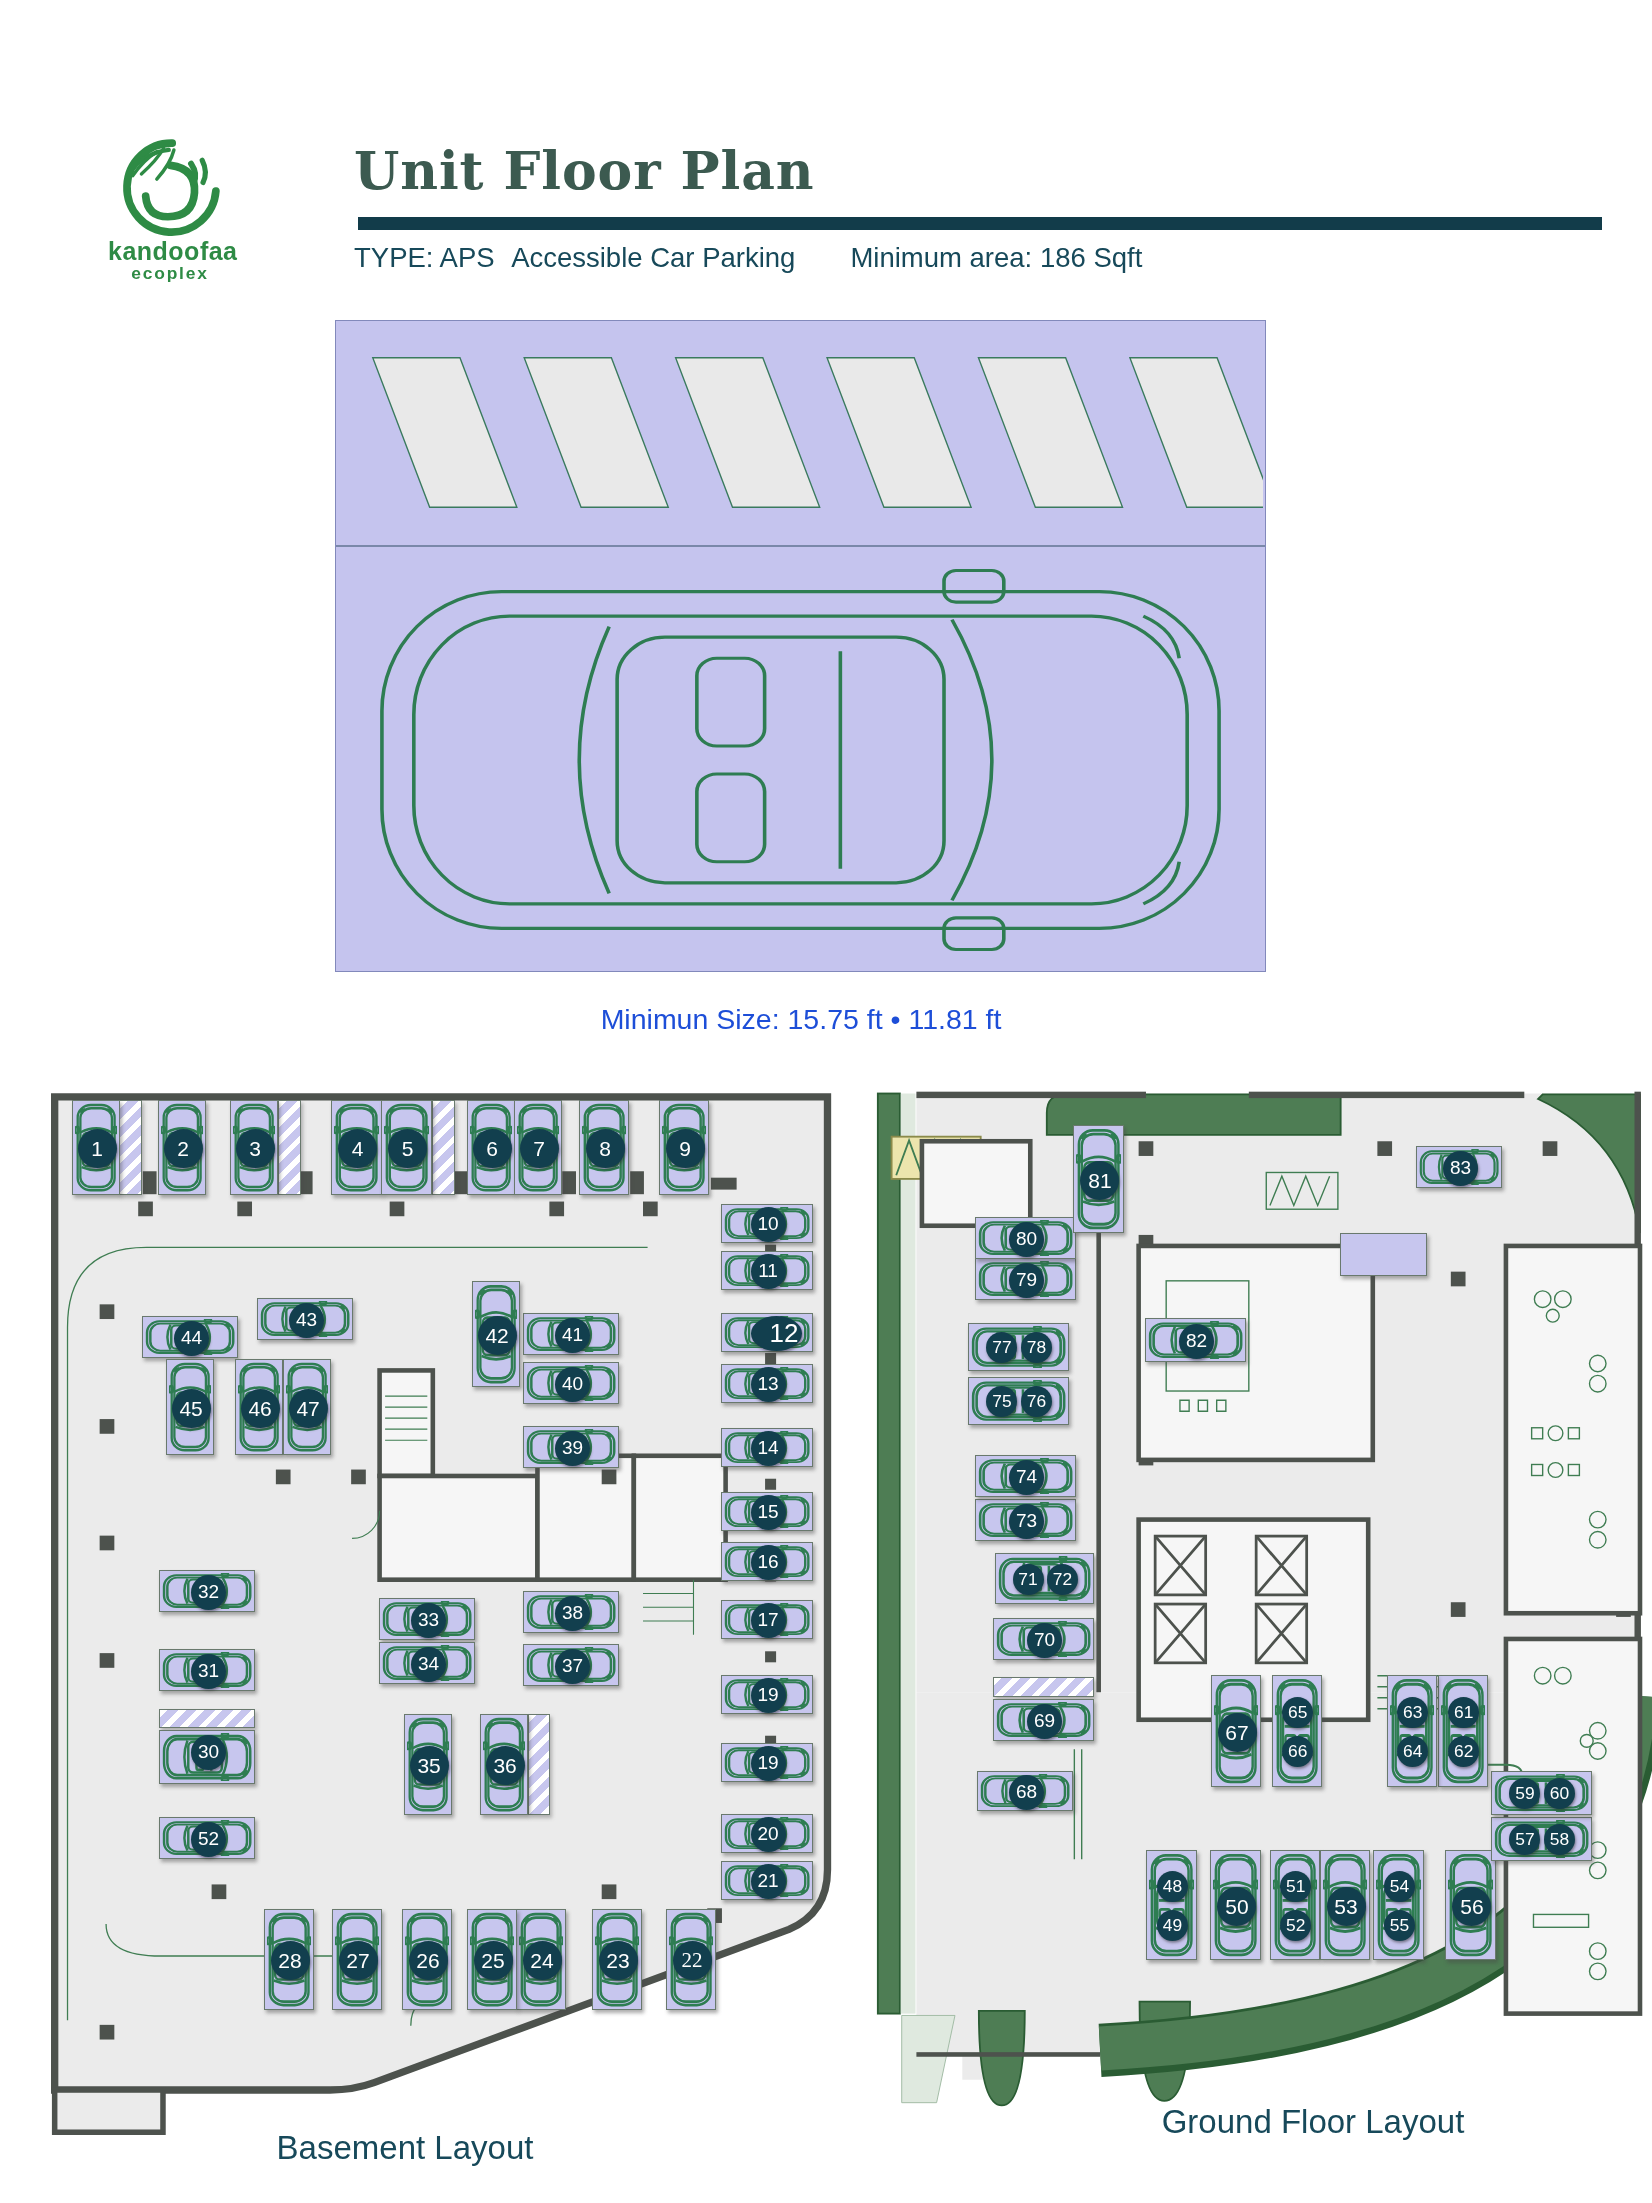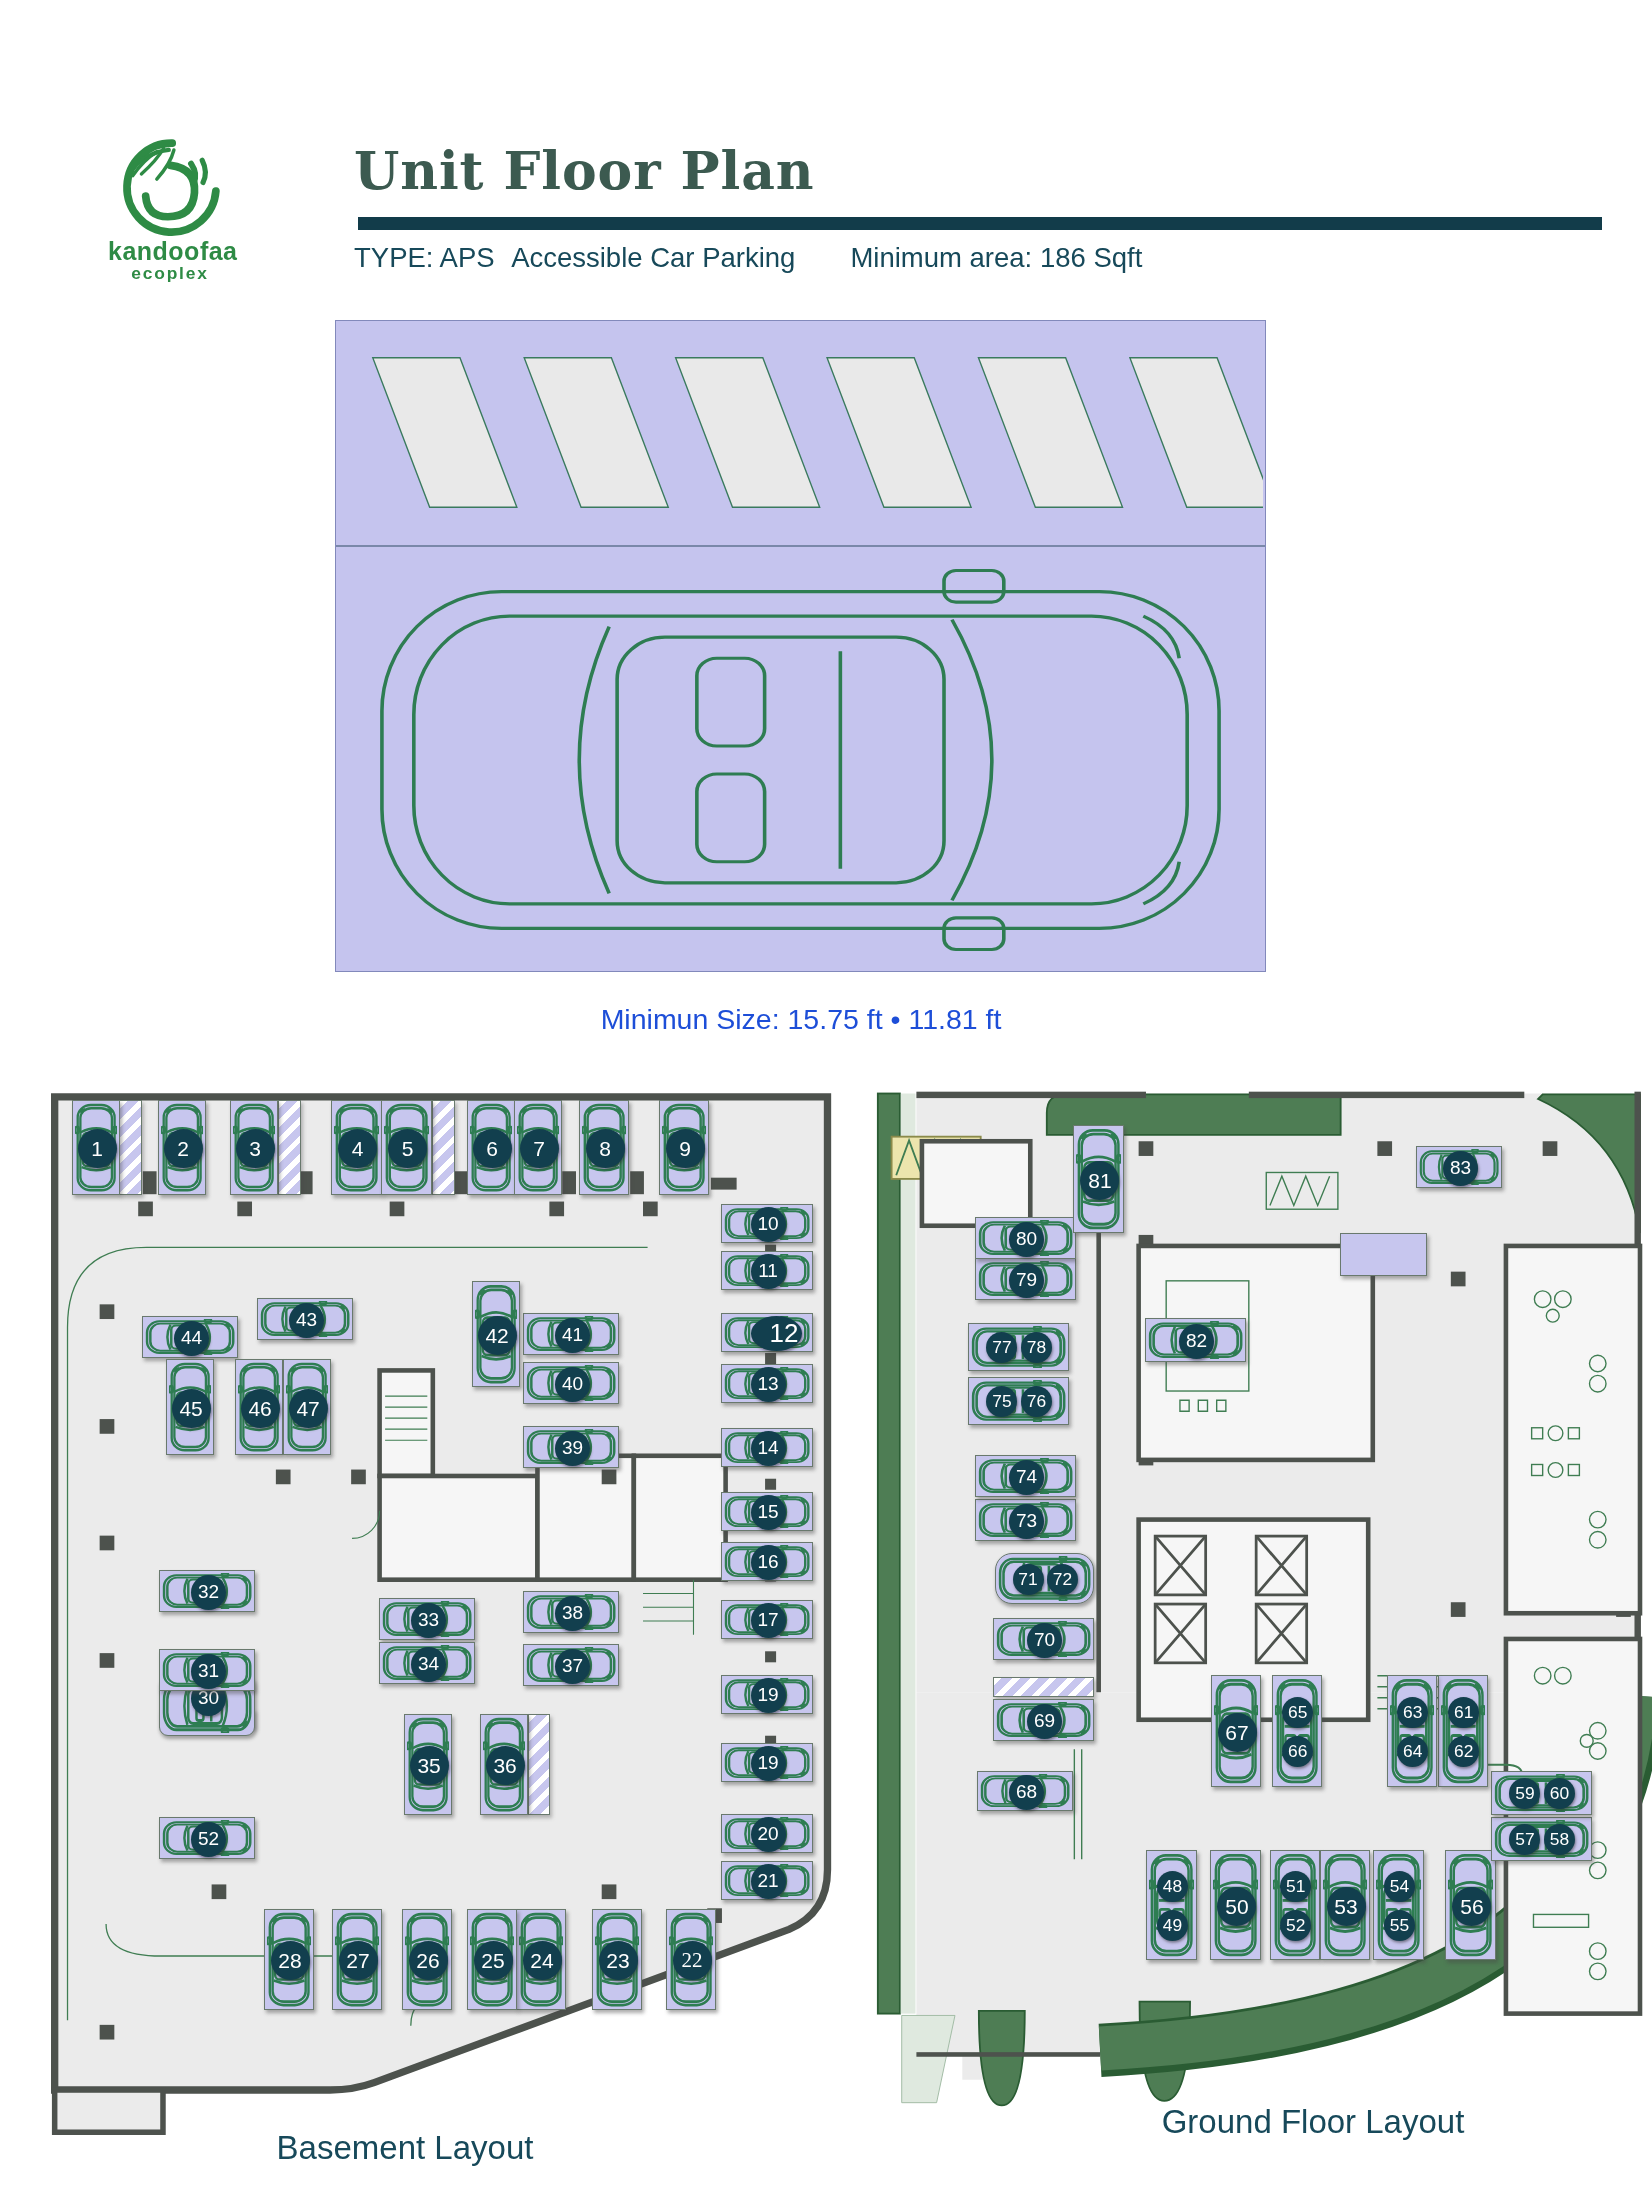--- a/index.html
+++ b/index.html
@@ -468,21 +468,21 @@
           </g>
         </svg>
         <div class="badge" style="left: 5.5px; top: 31px; width: 39px; height: 39px; font-size: 21px;">28</div>
       </div>
       <div class="spot" style="left: 159px; top: 1817px; width: 96px; height: 42px;">
         <svg class="car" viewBox="0 0 220 110" preserveAspectRatio="none">
           <use href="#car-top" stroke-width="6"></use>
         </svg>
         <div class="badge" style="left: 31px; top: 3.7px; width: 35px; height: 35px; font-size: 19px;">52</div>
       </div>
-      <div class="spot" style="left: 159px; top: 1676px; width: 96px; height: 60px; border-radius: 9px;">
+      <div class="spot" style="left: 159px; top: 1730px; width: 96px; height: 54px;">
         <svg class="car" viewBox="0 0 220 110" preserveAspectRatio="none">
           <use href="#car-top" stroke-width="6"></use>
         </svg>
         <div class="badge" style="left: 31px; top: 3.7px; width: 35px; height: 35px; font-size: 19px;">30</div>
       </div>
       <div class="spot" style="left: 159px; top: 1649px; width: 96px; height: 42px;">
         <svg class="car" viewBox="0 0 220 110" preserveAspectRatio="none">
           <use href="#car-top" stroke-width="6"></use>
         </svg>
         <div class="badge" style="left: 31px; top: 3.7px; width: 35px; height: 35px; font-size: 19px;">31</div>
@@ -707,21 +707,21 @@
           <use href="#car-top" stroke-width="6"></use>
         </svg>
         <div class="badge" style="left: 33px; top: 3.7px; width: 35px; height: 35px; font-size: 19px;">69</div>
       </div>
       <div class="spot" style="left: 993px; top: 1618px; width: 101px; height: 42px;">
         <svg class="car" viewBox="0 0 220 110" preserveAspectRatio="none">
           <use href="#car-top" stroke-width="6"></use>
         </svg>
         <div class="badge" style="left: 33px; top: 3.7px; width: 35px; height: 35px; font-size: 19px;">70</div>
       </div>
-      <div class="spot" style="left: 995px; top: 1553px; width: 99px; height: 51px; border-radius: 17px;">
+      <div class="spot" style="left: 995px; top: 1553px; width: 99px; height: 51px;">
         <svg class="car" viewBox="0 0 220 110" preserveAspectRatio="none">
           <use href="#car-top" stroke-width="6"></use>
         </svg>
         <div class="badge" style="left: 16.5px; top: 10px; width: 31px; height: 31px; font-size: 17.4px;">71</div>
         <div class="badge" style="left: 51px; top: 10px; width: 31px; height: 31px; font-size: 17.4px;">72</div>
       </div>
       <div class="spot" style="left: 975px; top: 1499px; width: 101px; height: 42px;">
         <svg class="car" viewBox="0 0 220 110" preserveAspectRatio="none">
           <use href="#car-top" stroke-width="6"></use>
         </svg>

